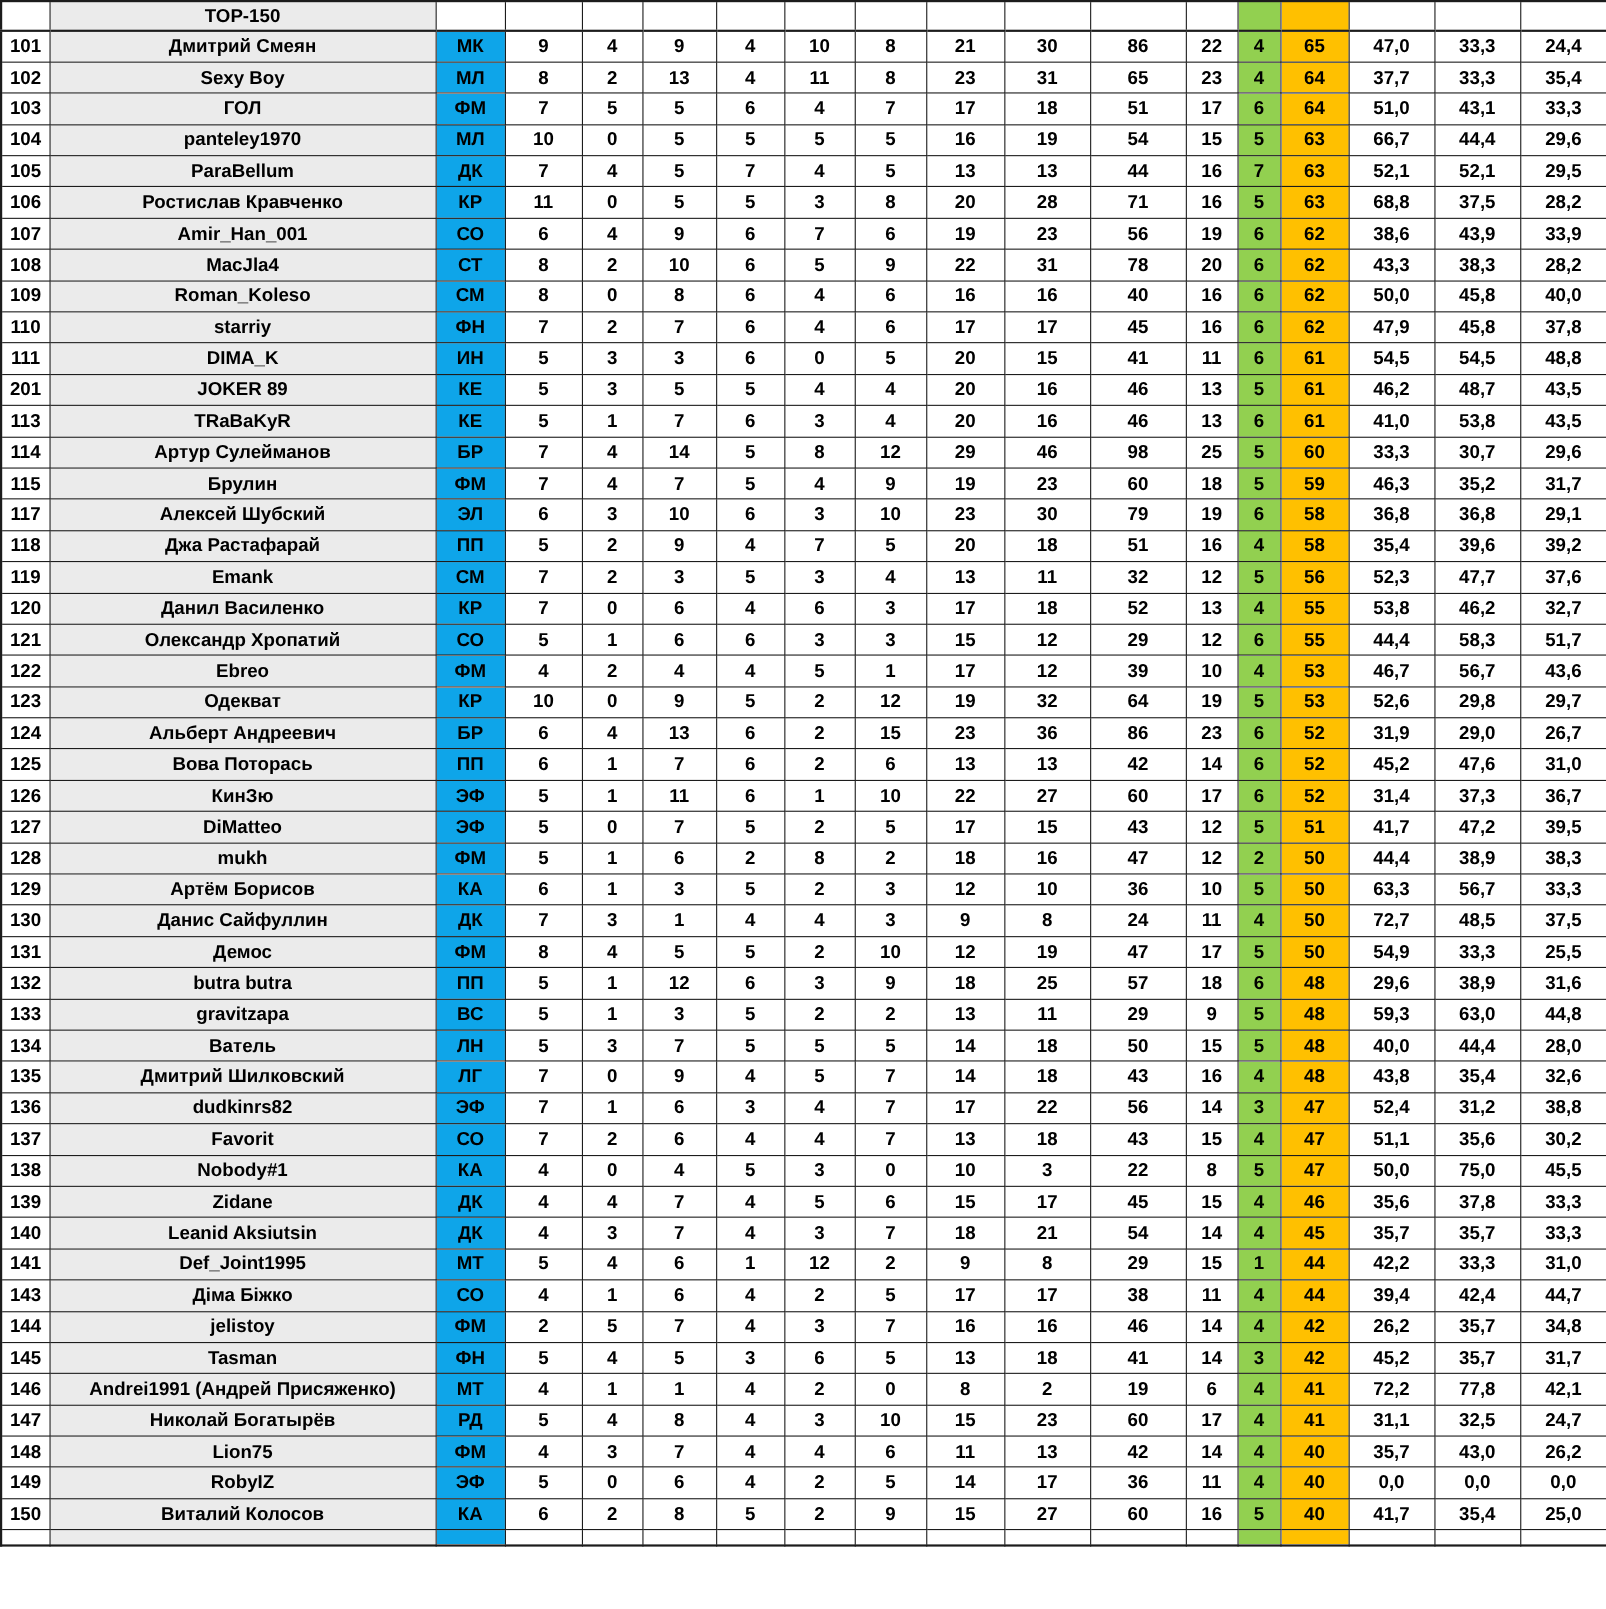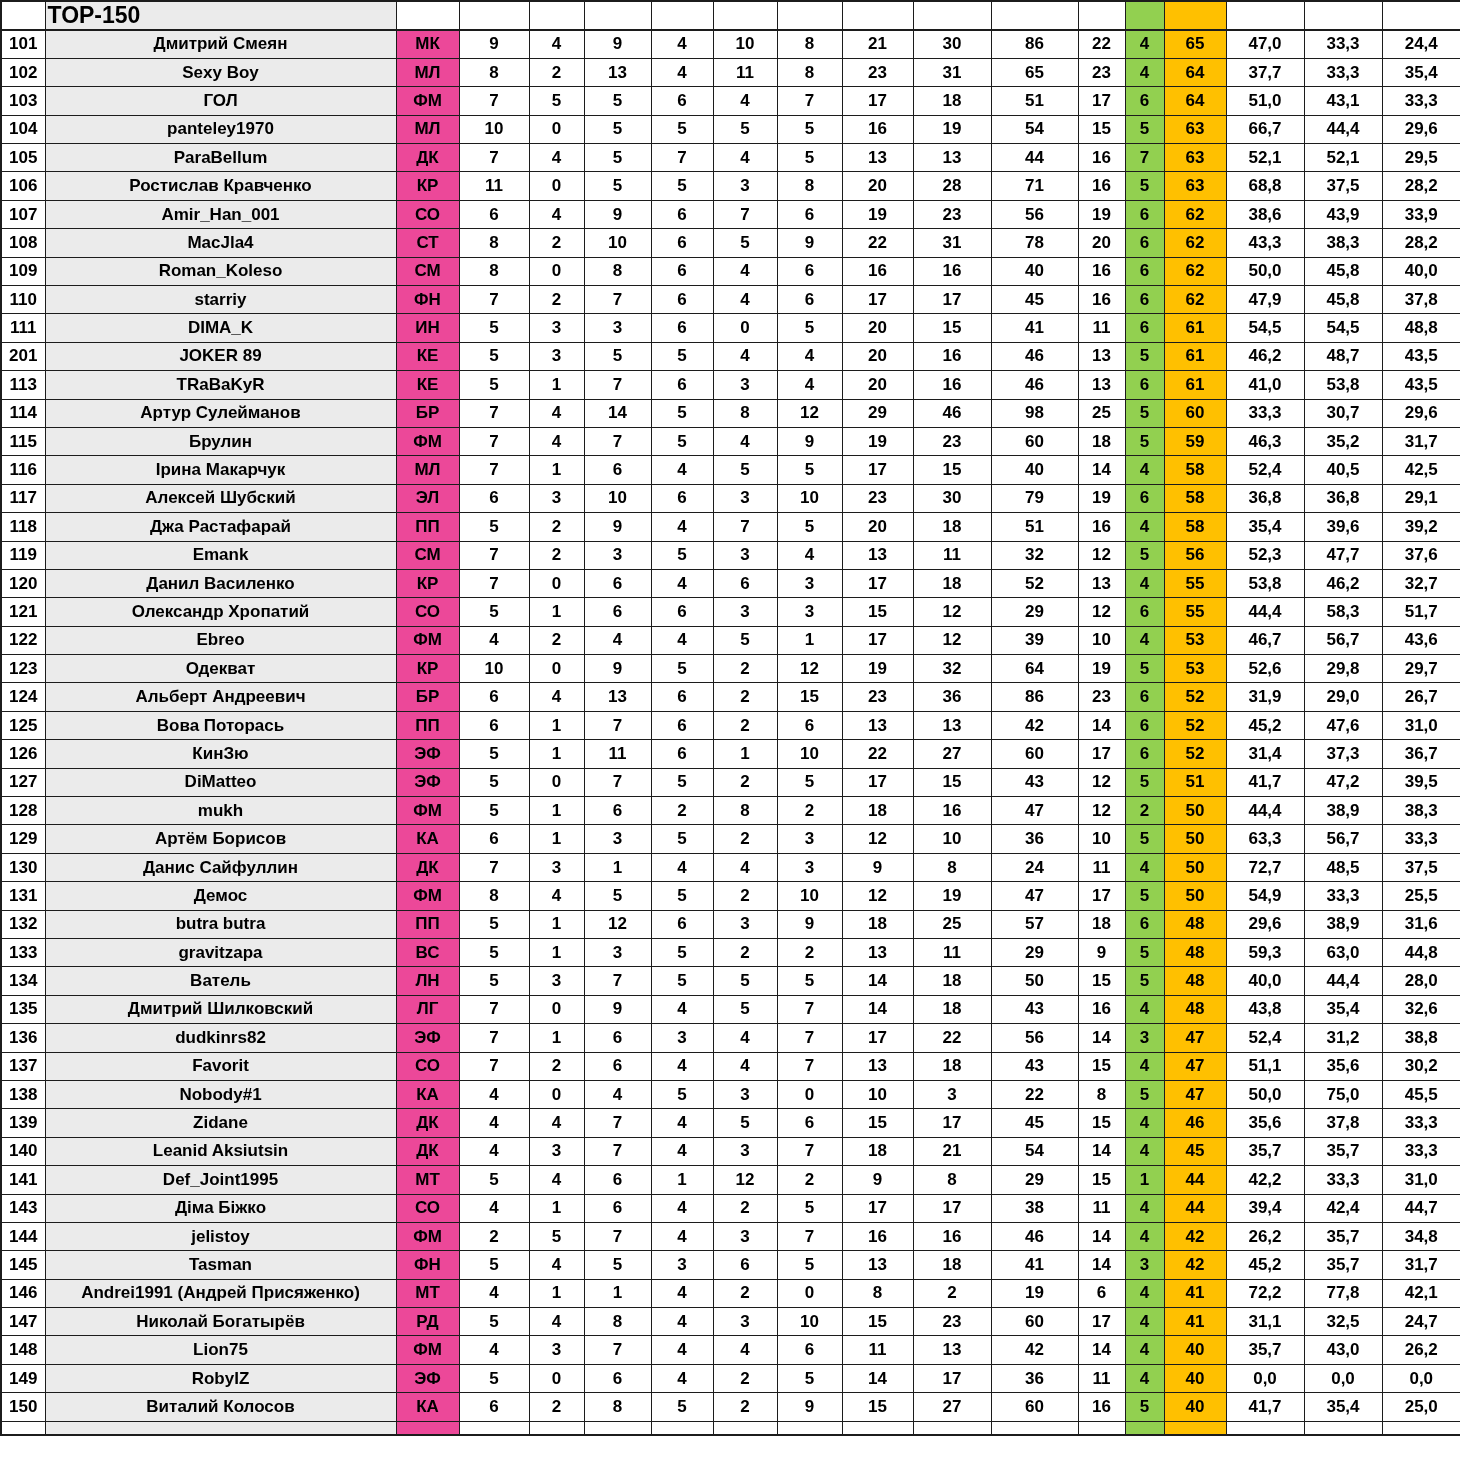--- a/index.html
+++ b/index.html
@@ -13,21 +13,21 @@
     border:1px solid #1c1c1c;
     height:28.4px; padding:0 2px;
     text-align:center; vertical-align:middle;
     font-size:17px; font-weight:bold; color:#000;
     overflow:hidden; white-space:nowrap;
   }
   table.sheet { border:2px solid #1c1c1c; }
   tr.header-row td { height:27px; border-bottom-width:2px; }
   td.c-rank  { text-align:center; padding:0 1px; }
   td.c-name  { text-align:left; padding-left:7px; background:#ebebeb; }
-  td.c-team  { font-weight:normal; font-size:18px; background:#ec4899; }
+  td.c-team  { font-weight:normal; font-size:18px; background:#0ea5e9; }
   td.c-green  { background:#92D050; }
   td.c-orange { background:#FFC000; }
   tr.partial-row td { height:14px; border-bottom:none; }
 </style>
 </head>
 <body>
 
 <table class="sheet">
   <colgroup>
     <col style="width:44px">
@@ -45,21 +45,21 @@
     <col style="width:47px">
       <col style="width:39px">
       <col style="width:62px">
     <col style="width:78px">
       <col style="width:78px">
       <col style="width:79px">
   </colgroup>
   <tbody>
     <tr class="header-row">
       <td class="c-rank"></td>
-      <td class="c-name" style="text-align:left; font-size:23px;">TOP-150</td>
+      <td class="c-name" style="text-align:center; font-size:17px;">TOP-150</td>
       <td class="c-team" style="background:#fff;"></td>
       <td></td>
       <td></td>
       <td></td>
       <td></td>
       <td></td>
       <td></td>
       <td></td>
       <td></td>
       <td></td>
@@ -362,40 +362,20 @@
     <td>9</td>
     <td>19</td>
     <td>23</td>
     <td>60</td>
     <td>18</td>
     <td class="c-green">5</td>
     <td class="c-orange">59</td>
     <td>46,3</td>
     <td>35,2</td>
     <td>31,7</td>
-  </tr>
-      <tr>
-    <td class="c-rank">116</td>
-    <td class="c-name">Ірина Макарчук</td>
-    <td class="c-team">МЛ</td>
-    <td>7</td>
-    <td>1</td>
-    <td>6</td>
-    <td>4</td>
-    <td>5</td>
-    <td>5</td>
-    <td>17</td>
-    <td>15</td>
-    <td>40</td>
-    <td>14</td>
-    <td class="c-green">4</td>
-    <td class="c-orange">58</td>
-    <td>52,4</td>
-    <td>40,5</td>
-    <td>42,5</td>
   </tr>
       <tr>
     <td class="c-rank">117</td>
     <td class="c-name">Алексей Шубский</td>
     <td class="c-team">ЭЛ</td>
     <td>6</td>
     <td>3</td>
     <td>10</td>
     <td>6</td>
     <td>3</td>

